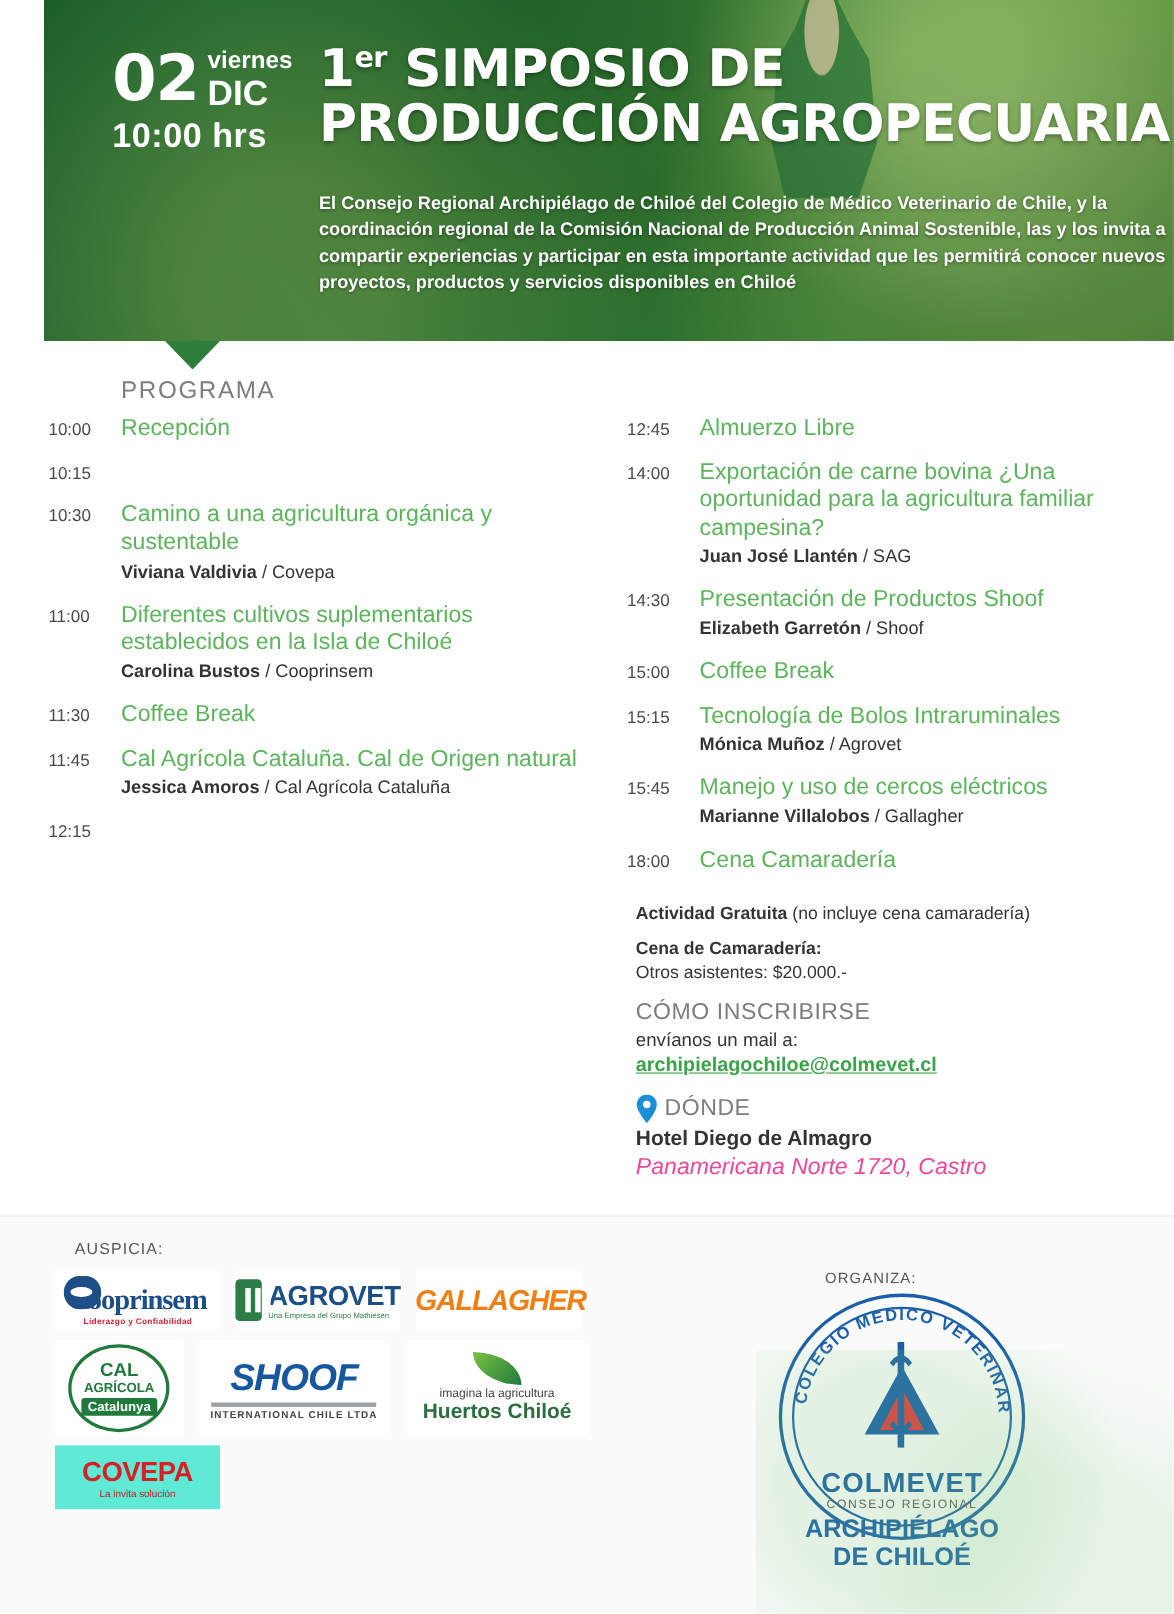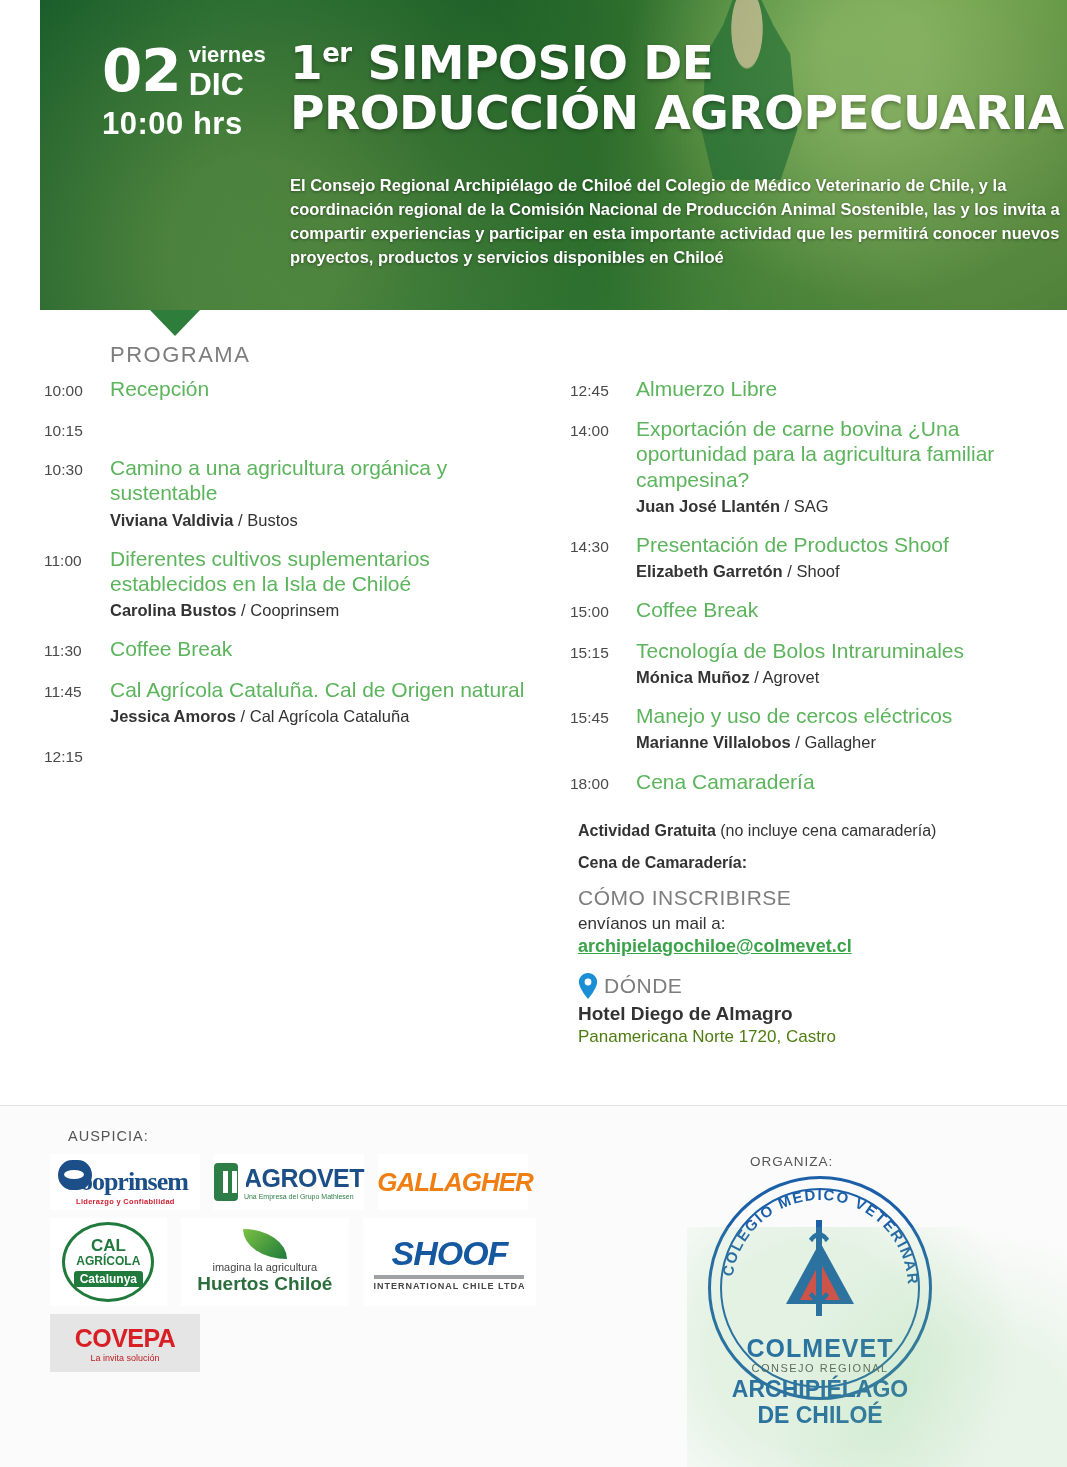--- a/index.html
+++ b/index.html
@@ -97,21 +97,21 @@
   .info .gap{ height:10px; }
   .como{
     color:#7d7d7d; font-size:21px; letter-spacing:.5px; margin-top:14px;
   }
   .mailto{ font-size:17px; color:#333; margin-top:4px; }
   .mail{ color:#3aa34a; font-weight:bold; font-size:18px; display:block; margin-top:2px;}
   .donde-row{ display:flex; align-items:center; margin-top:16px; }
   .pin{ width:20px; height:26px; margin-right:6px; }
   .donde-label{ color:#7d7d7d; font-size:21px; letter-spacing:.5px; }
   .venue{ font-size:19px; font-weight:bold; color:#333; margin-top:4px;}
-  .venue-addr{ font-size:17px; color:#4d7c0f; margin-top:2px;}
+  .venue-addr{ font-size:21px; color:#ec4899; margin-top:2px;font-style:italic;}
 
   
   .footer{
     position:absolute; left:0; top:1105px; width:1067px; height:362px;
     background:#fbfbfb; border-top:1px solid #e3e3e3; overflow:hidden;
   }
   .footer:after{
     content:""; position:absolute; right:-40px; bottom:-60px; width:420px; height:300px;
     background:
       radial-gradient(circle at 30% 40%, rgba(120,200,120,.18) 0 30%, transparent 60%),
@@ -159,21 +159,21 @@
     border-radius:0 100% 0 100%; margin-bottom:2px;
   }
   .lg-huertos .s{ font-size:11px; color:#444; }
   .lg-huertos .t{ font-size:19px; font-weight:bold; color:#2b6e3d; }
 
   .lg-shoof{ width:175px; height:88px; flex-direction:column;}
   .lg-shoof .t{ font-size:34px; font-weight:bold; font-style:italic; color:#1558a0; letter-spacing:-1px;}
   .lg-shoof .bar{ height:4px; background:#9fa2a4; width:150px; margin:2px 0;}
   .lg-shoof .s{ font-size:9px; font-weight:bold; color:#444; letter-spacing:1px;}
 
-  .lg-covepa{ width:150px; height:58px; background:#e5e5e5; flex-direction:column; justify-content:center;}
+  .lg-covepa{ width:150px; height:58px; background:#5eead4; flex-direction:column; justify-content:center;}
   .lg-covepa .t{ font-size:25px; font-weight:bold; color:#d81f26; letter-spacing:-.5px;}
   .lg-covepa .s{ font-size:9px; color:#c01a20; }
 
   
   .seal{ position:absolute; left:690px; top:70px; width:260px; height:230px; }
   .seal .ring{
     position:absolute; left:18px; top:0; width:224px; height:224px;
     border-radius:50%; border:3px solid #1b5fa8;
   }
   .seal .ring2{
@@ -248,21 +248,21 @@
         <div class="talk">Recepción</div>
       </div>
     </div>
     <div class="item">
       <div class="time">10:15</div>
     </div>
     <div class="item">
       <div class="time">10:30</div>
       <div class="body">
         <div class="talk">Camino a una agricultura orgánica y sustentable</div>
-        <div class="speaker"><b>Viviana Valdivia</b><span class="org"> / Bustos</span></div>
+        <div class="speaker"><b>Viviana Valdivia</b><span class="org"> / Covepa</span></div>
       </div>
     </div>
     <div class="item">
       <div class="time">11:00</div>
       <div class="body">
         <div class="talk">Diferentes cultivos suplementarios establecidos en la Isla de Chiloé</div>
         <div class="speaker"><b>Carolina Bustos</b><span class="org"> / Cooprinsem</span></div>
       </div>
     </div>
     <div class="item">
@@ -330,20 +330,21 @@
       </div>
     </div>
   </div>
 
 <div class="info">
   <div class="line">
     <b>Actividad Gratuita</b><span> (no incluye cena camaradería)</span>
   </div>
   <div class="gap"></div>
   <div class="line"><b>Cena de Camaradería:</b></div>
+  <div class="line">Otros asistentes: $20.000.-</div>
 
   <div class="como">CÓMO INSCRIBIRSE</div>
   <div class="mailto">envíanos un mail a:</div>
   <a class="mail" href="#">archipielagochiloe@colmevet.cl</a>
 
   <div class="donde-row">
     <svg class="pin" viewBox="0 0 20 26">
       <path d="M10 0C4.9 0 .9 4 .9 9.1c0 6.6 9.1 16.9 9.1 16.9s9.1-10.3 9.1-16.9C19.1 4 15.1 0 10 0z" fill="#1b8fd6"></path>
       <circle cx="10" cy="9" r="3.4" fill="#ffffff"></circle>
     </svg>
@@ -378,29 +379,29 @@
     </div>
 
     <div class="logo-row">
       <div class="logo lg-cal">
         <span class="circle">
           <span class="c1">CAL</span>
           <span class="c2">AGRÍCOLA</span>
           <span class="c3">Catalunya</span>
         </span>
       </div>
+      <div class="logo lg-shoof">
+        <span class="t">SHOOF</span>
+        <span class="bar"></span>
+        <span class="s">INTERNATIONAL CHILE LTDA</span>
+      </div>
       <div class="logo lg-huertos">
         <span class="leaf"></span>
         <span class="s">imagina la agricultura</span>
         <span class="t">Huertos Chiloé</span>
-      </div>
-      <div class="logo lg-shoof">
-        <span class="t">SHOOF</span>
-        <span class="bar"></span>
-        <span class="s">INTERNATIONAL CHILE LTDA</span>
       </div>
     </div>
 
     <div class="logo-row">
       <div class="logo lg-covepa">
         <span class="t">COVEPA</span>
         <span class="s">La invita solución</span>
       </div>
     </div>
   </div>

